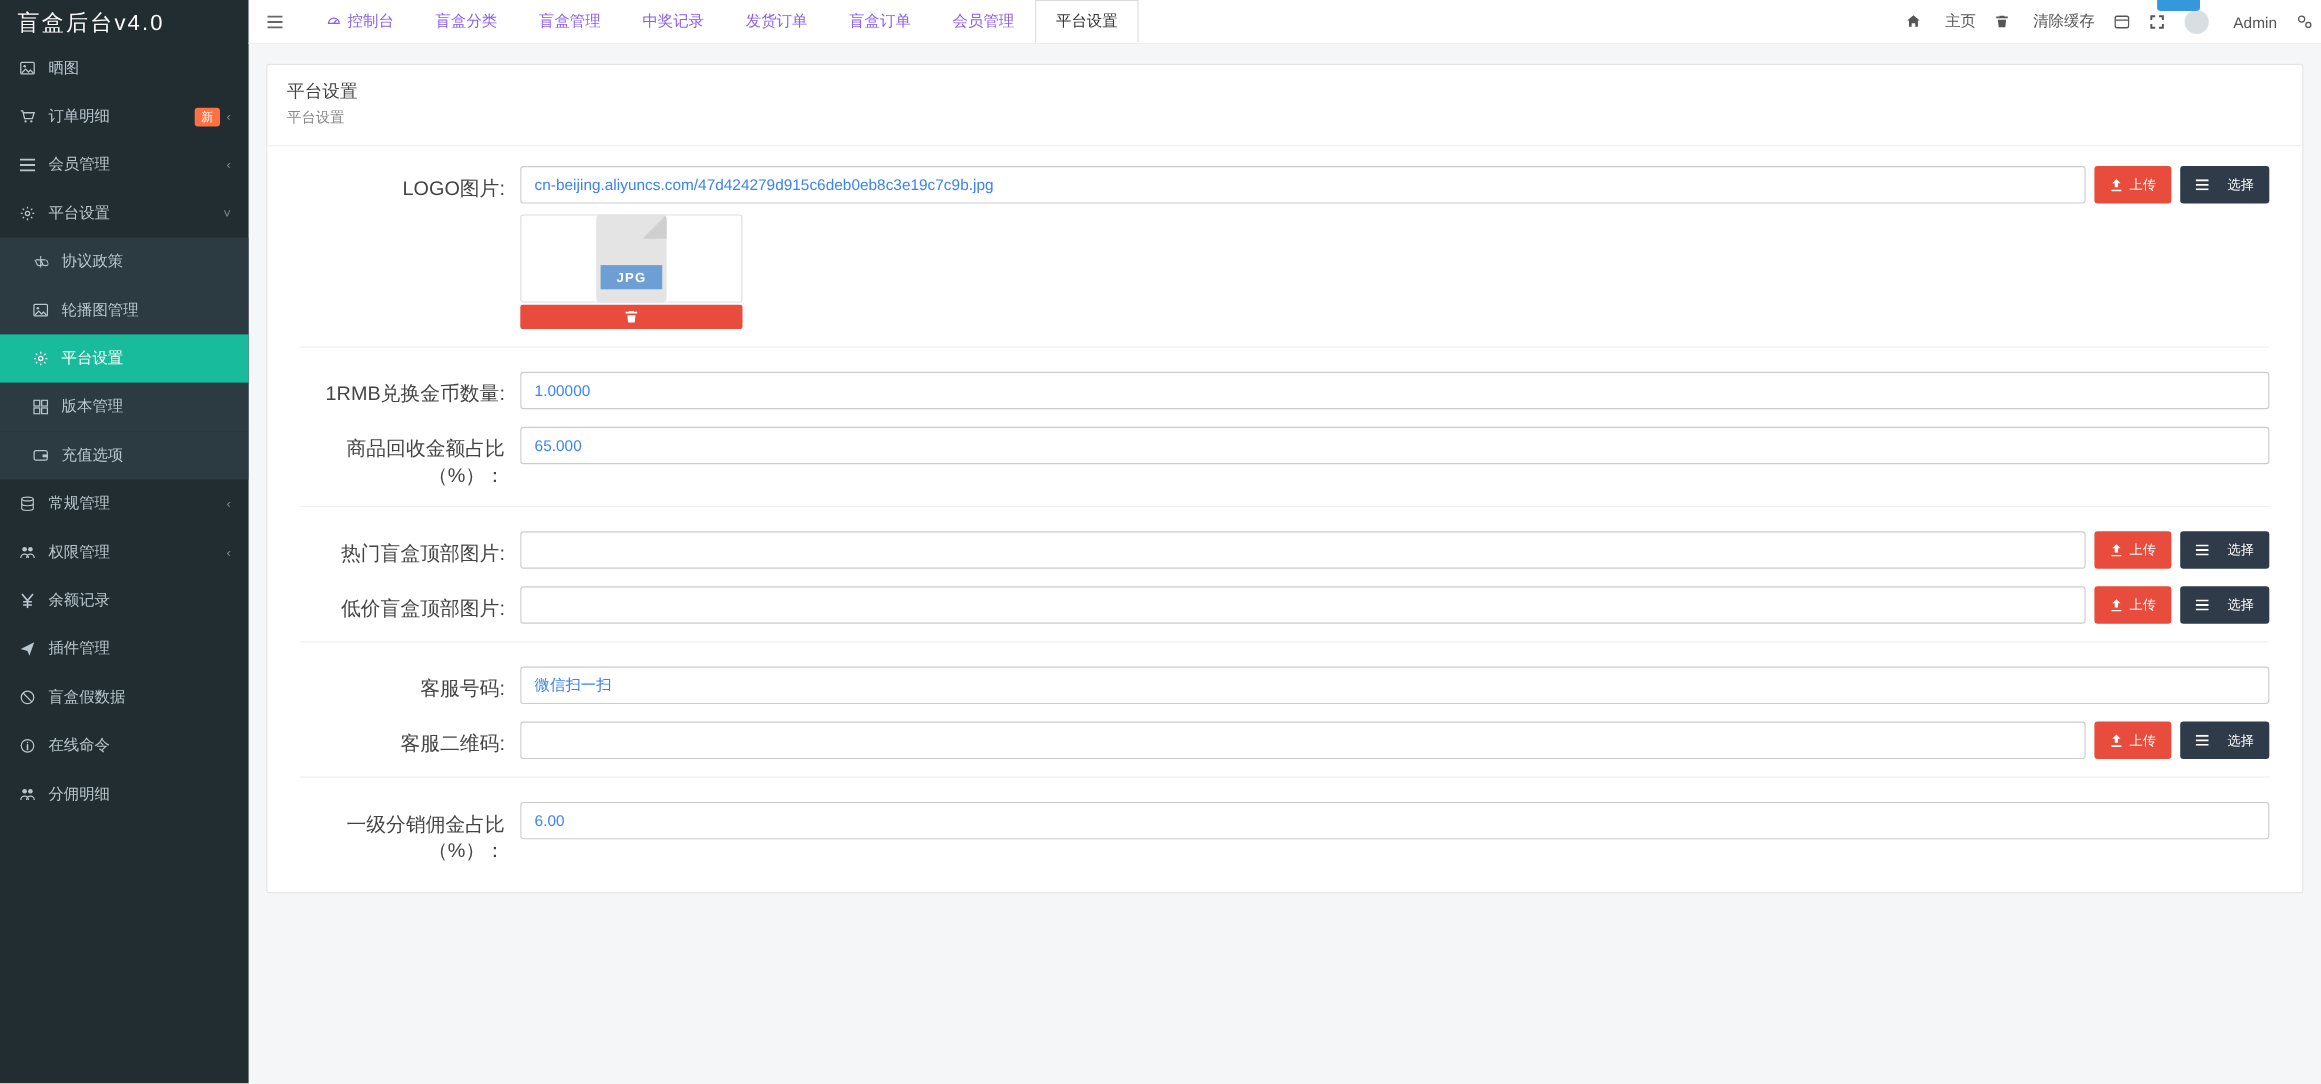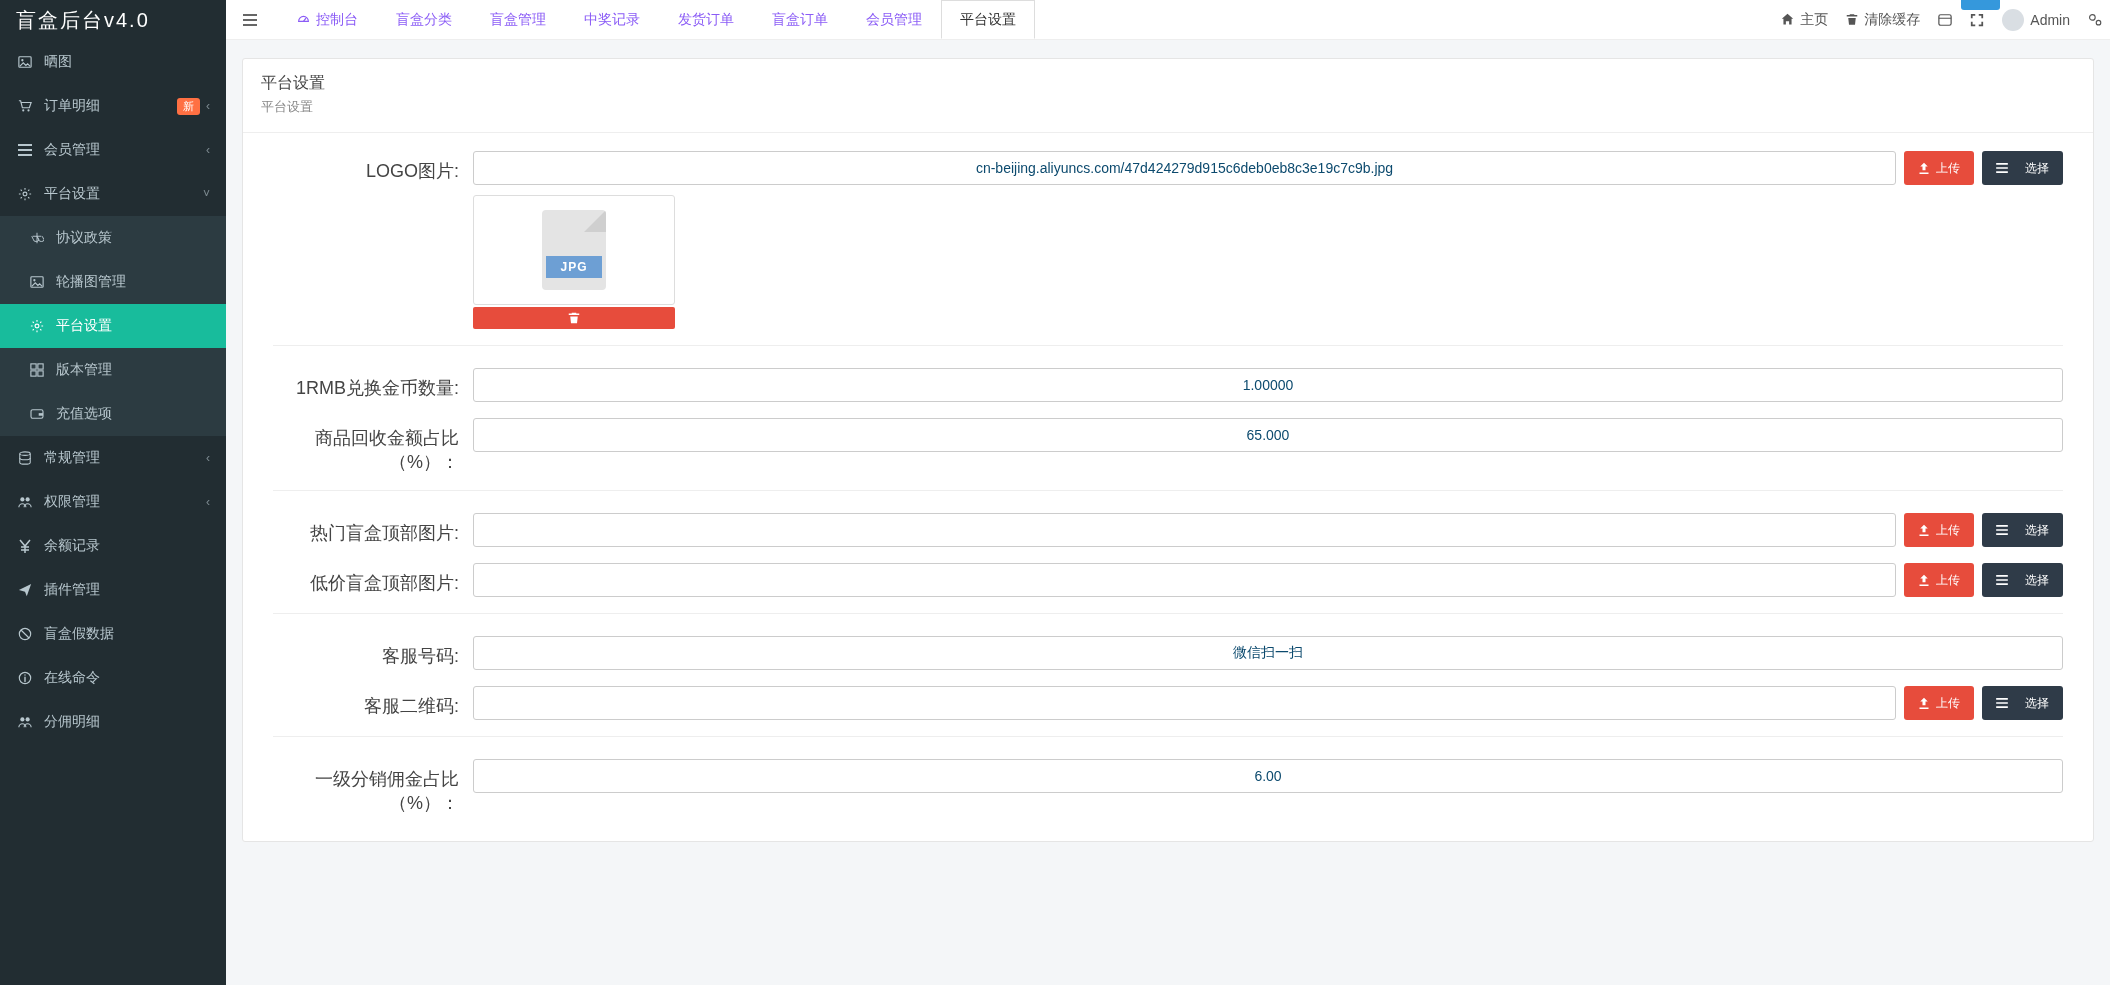--- a/index.html
+++ b/index.html
@@ -132,21 +132,21 @@
   display: flex;
   align-items: center;
   padding-right: 8px;
   gap: 18px;
   color: #555;
   font-size: 14px;
 }
 .top-right .tr-item {
   display: inline-flex;
   align-items: center;
-  gap: 6px;
+  gap: 22px;
   cursor: pointer;
 }
 .avatar {
   width: 22px;
   height: 22px;
   border-radius: 100%;
   background: #d9dee3;
   display: inline-block;
 }
 
@@ -206,22 +206,21 @@
   display: flex;
   gap: 8px;
 }
 .input-line input[type="text"] {
   flex: 1;
   height: 34px;
   border: 1px solid #ccc;
   border-radius: 3px;
   padding: 0 12px;
   font-size: 14px;
-  color: #0c4a6e;
-  text-align: center;
+  color: #3b82f6;
 }
 .input-line input[type="text"]::placeholder { color:#999; }
 .btn {
   height: 34px;
   border: none;
   border-radius: 3px;
   padding: 0 14px;
   font-size: 12px;
   cursor: pointer;
   display: inline-flex;
@@ -229,21 +228,21 @@
   gap: 6px;
   color:#fff;
 }
 .btn-upload { background: #e74c3c; }
 .btn-choose { background: #2f3b48; gap: 17px; }
 
 
 .preview-wrap { margin-top: 10px; }
 .preview-box {
   width: 202px;
-  height: 110px;
+  height: 80px;
   border: 1px solid #ddd;
   border-radius: 3px;
   display:flex;
   align-items:center;
   justify-content:center;
   background:#fff;
 }
 .file-thumb {
   width: 64px;
   height: 80px;

